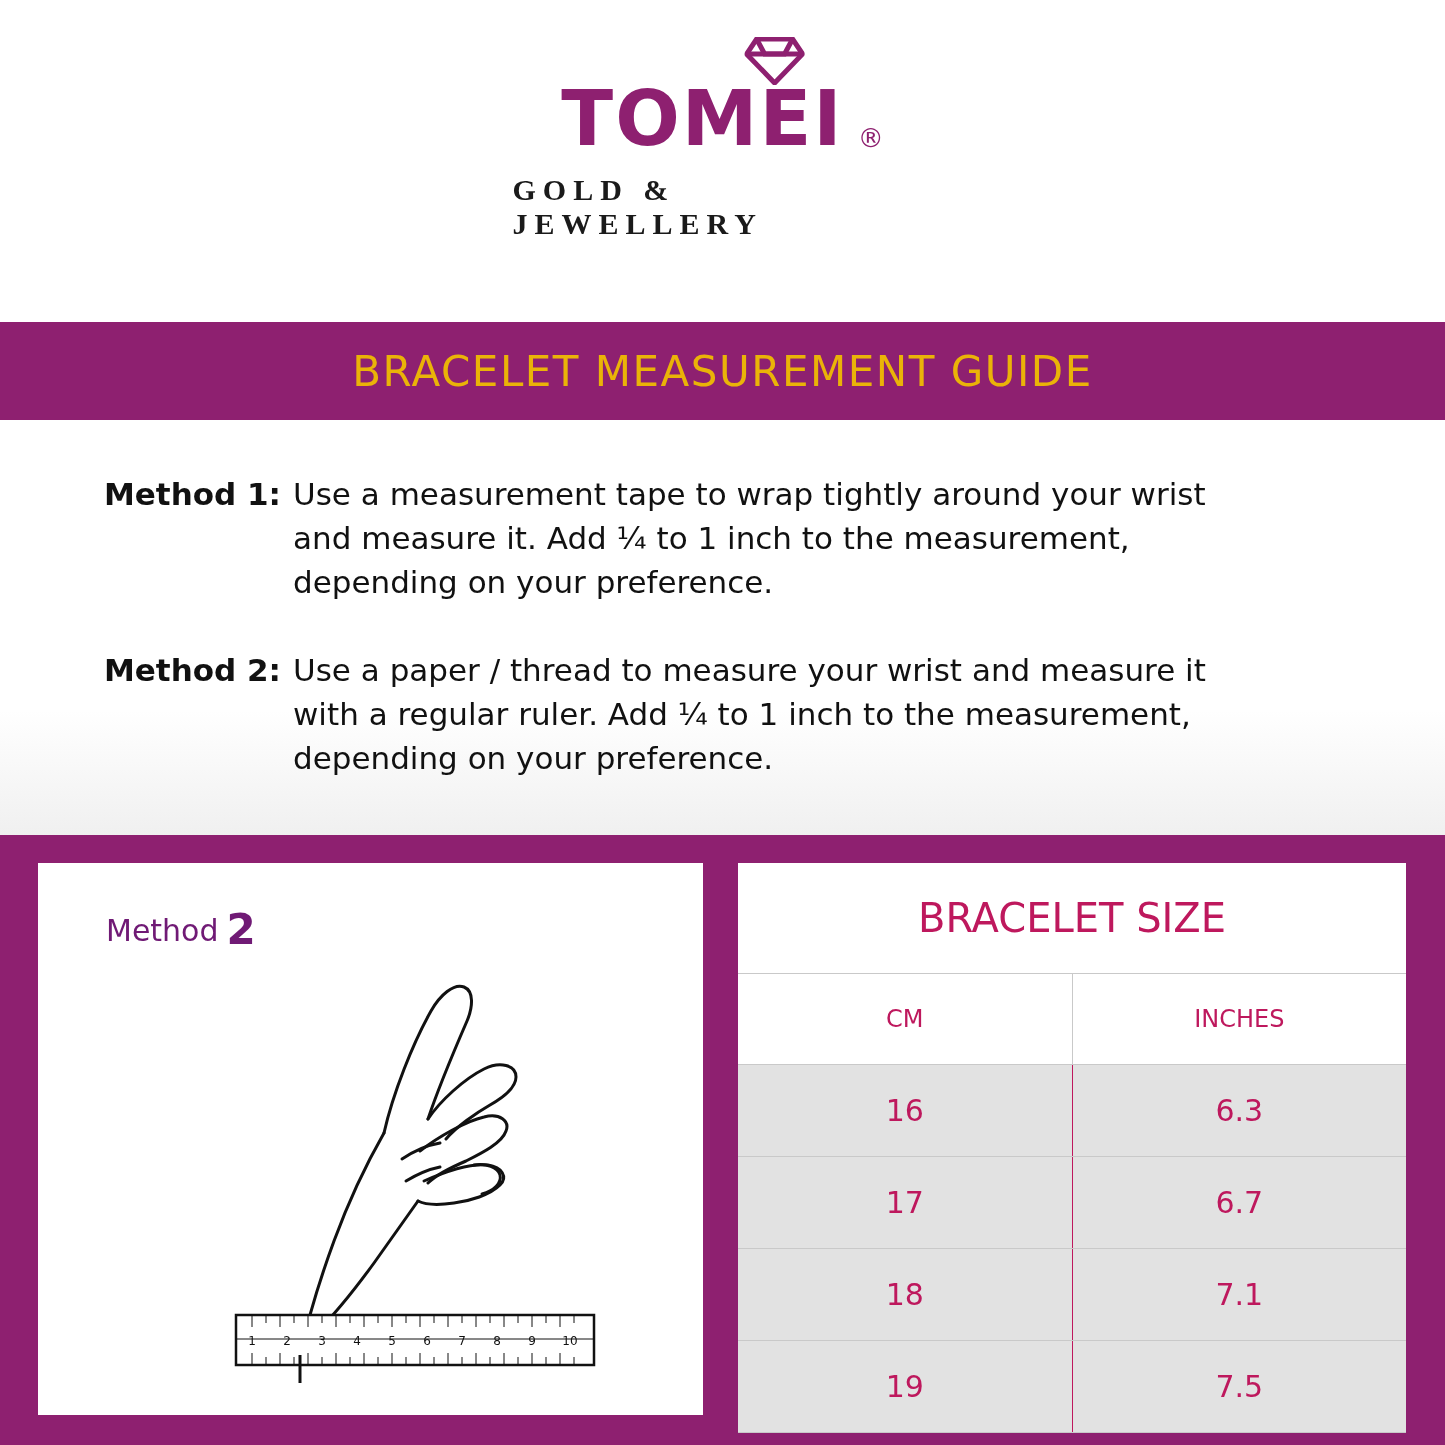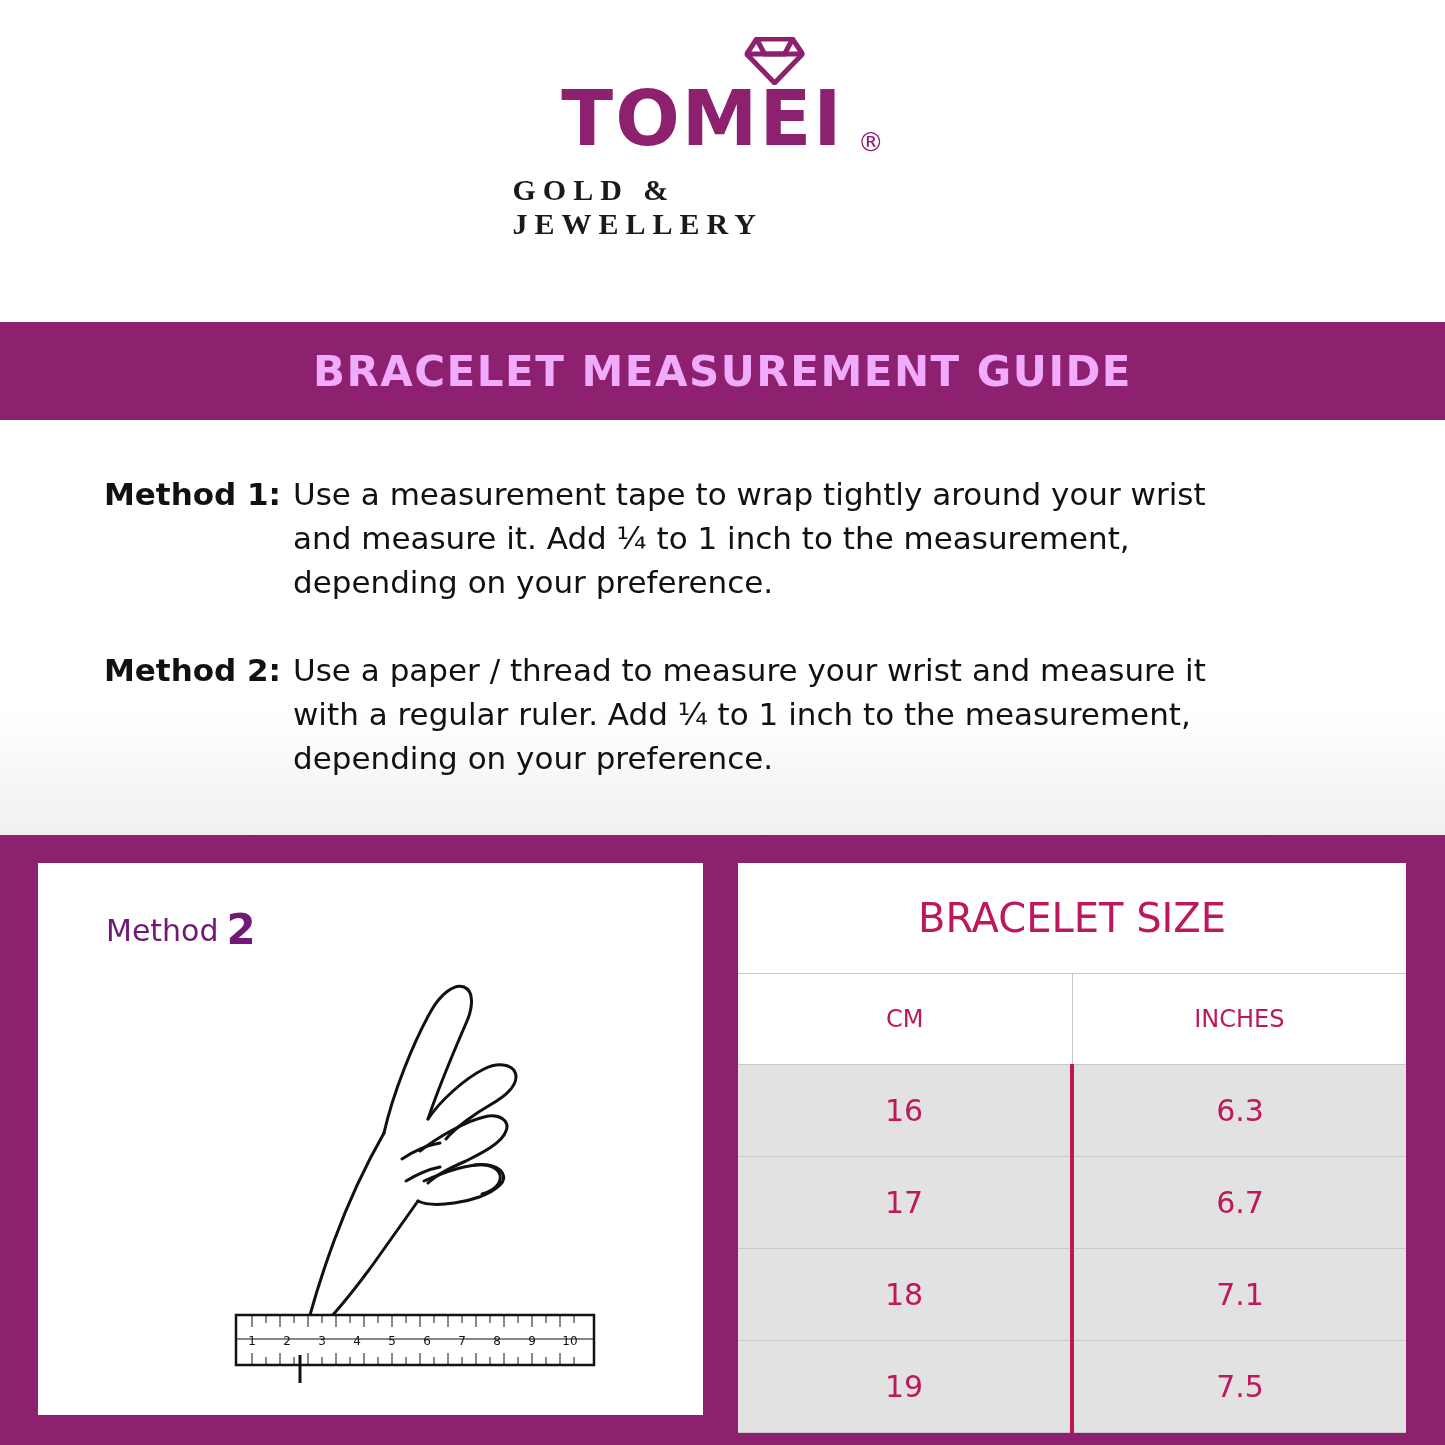--- a/index.html
+++ b/index.html
@@ -43,21 +43,21 @@
   .diamond-icon {
     position: absolute;
     top: -44px;
     left: 50%;
     transform: translateX(36%);
     width: 60px;
     height: 48px;
   }
   .logo-main {
     display: flex;
-    align-items: flex-end;
+    align-items: center;
     justify-content: center;
   }
   .logo-text {
     font-family: "DejaVu Sans", sans-serif;
     font-weight: bold;
     font-size: 76px;
     letter-spacing: 2px;
     color: #8e2070;
     line-height: 1;
   }
@@ -83,23 +83,23 @@
     top: 322px;
     left: 0;
     width: 1445px;
     height: 98px;
     background: #8e2070;
     display: flex;
     align-items: center;
     justify-content: center;
   }
   .title-bar-text {
-    color: #f0abfc;
-    font-family: "DejaVu Sans", sans-serif;
-    font-weight: bold;
+    color: #eab308;
+    font-family: "DejaVu Sans", sans-serif;
+    font-weight: normal;
     font-size: 42px;
     letter-spacing: 1.5px;
   }
 
   
   .methods {
     position: absolute;
     top: 420px;
     left: 0;
     width: 1445px;
@@ -214,21 +214,21 @@
     border-right: 1px solid #c9c9c9;
   }
   .tbl .data-cell {
     font-size: 30px;
     height: 89px;
     background: #e2e2e2;
     border-left: none;
     border-right: none;
   }
   .tbl .data-cell.first {
-    border-right: 4px solid #be185d;
+    border-right: 1px solid #be185d;
   }
 </style>
 </head>
 <body>
 
 <div class="page">
 
   <div class="logo-block">
     <div class="logo-wrap">
       <svg class="diamond-icon" viewBox="0 0 60 48">

